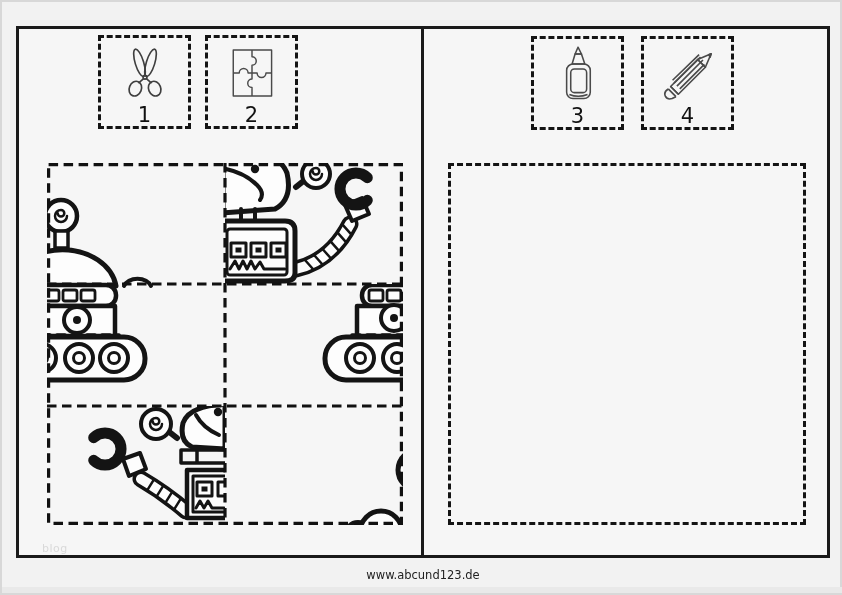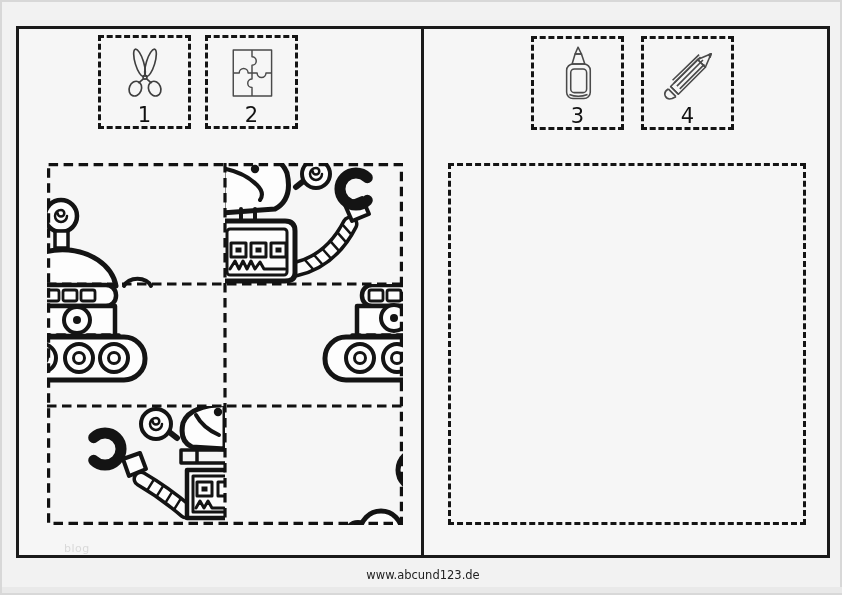--- a/index.html
+++ b/index.html
@@ -51,21 +51,21 @@
   .puzzle-grid{
     position:absolute;left:45px;top:161px;width:356px;height:362px;
   }
   .paste-area{
     position:absolute;left:446px;top:161px;width:358px;height:362px;
     box-sizing:border-box;
     border:3px dashed #141414;
   }
   .watermark{
     position:absolute;left:40px;top:540px;
-    font-size:11px;color:#d9d9d9;letter-spacing:0.5px;margin-left:22px;
+    font-size:11px;color:#d9d9d9;letter-spacing:0.5px;
   }
   .footer-url{
     position:absolute;left:0;top:566px;width:842px;
     text-align:center;
     font-size:11.5px;color:#222;
   }
   svg{display:block;}
 </style>
 </head>
 <body>

